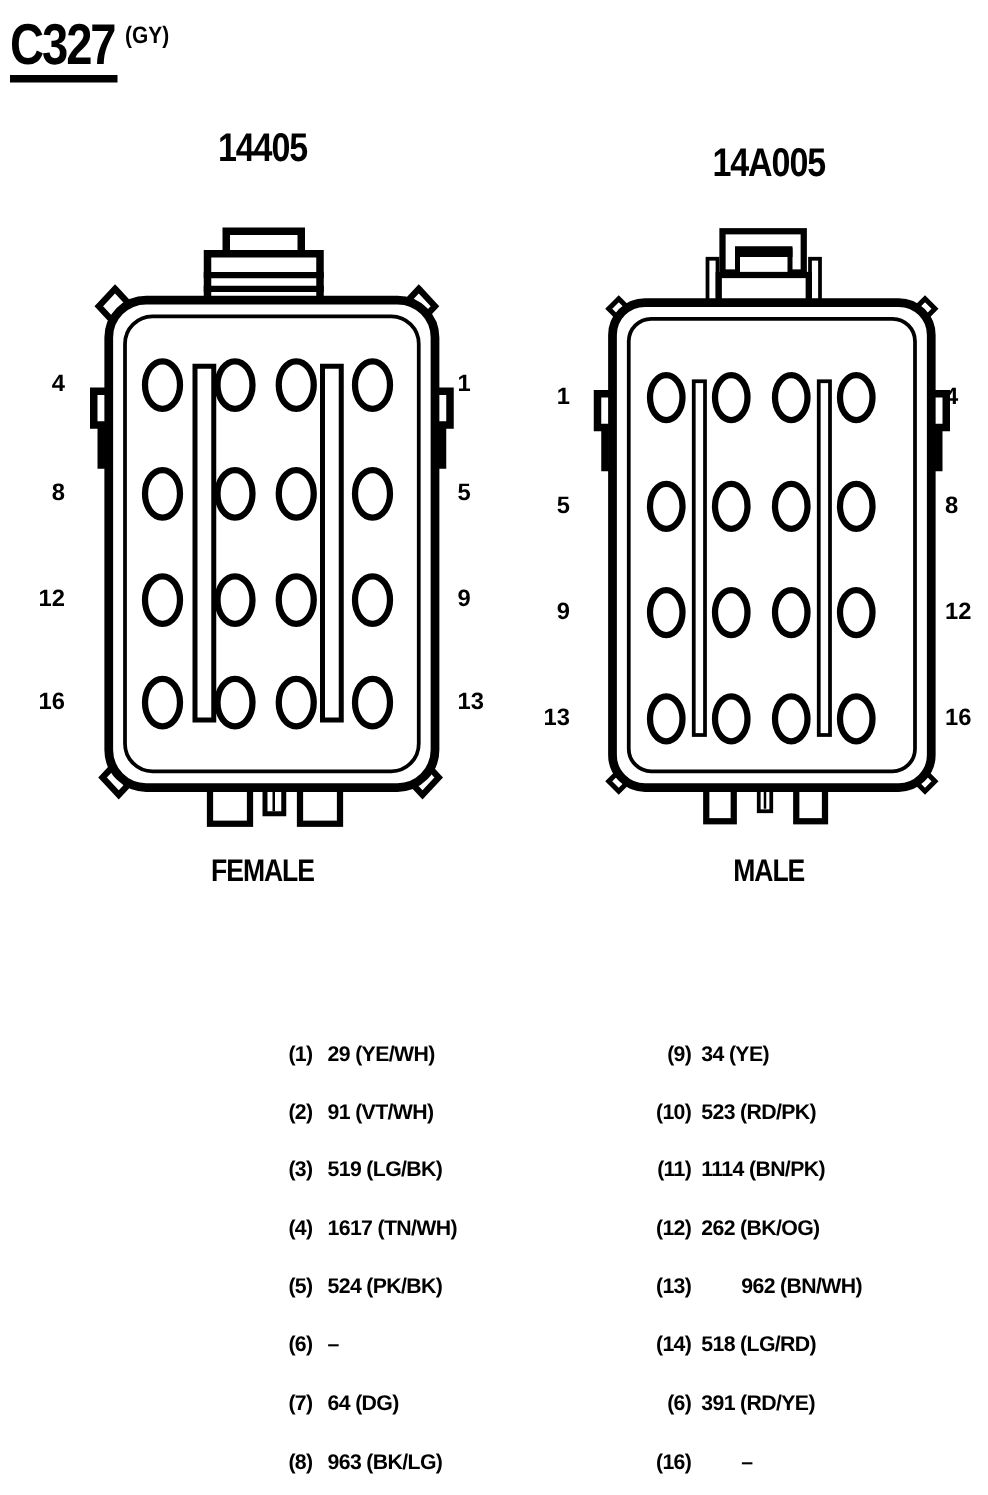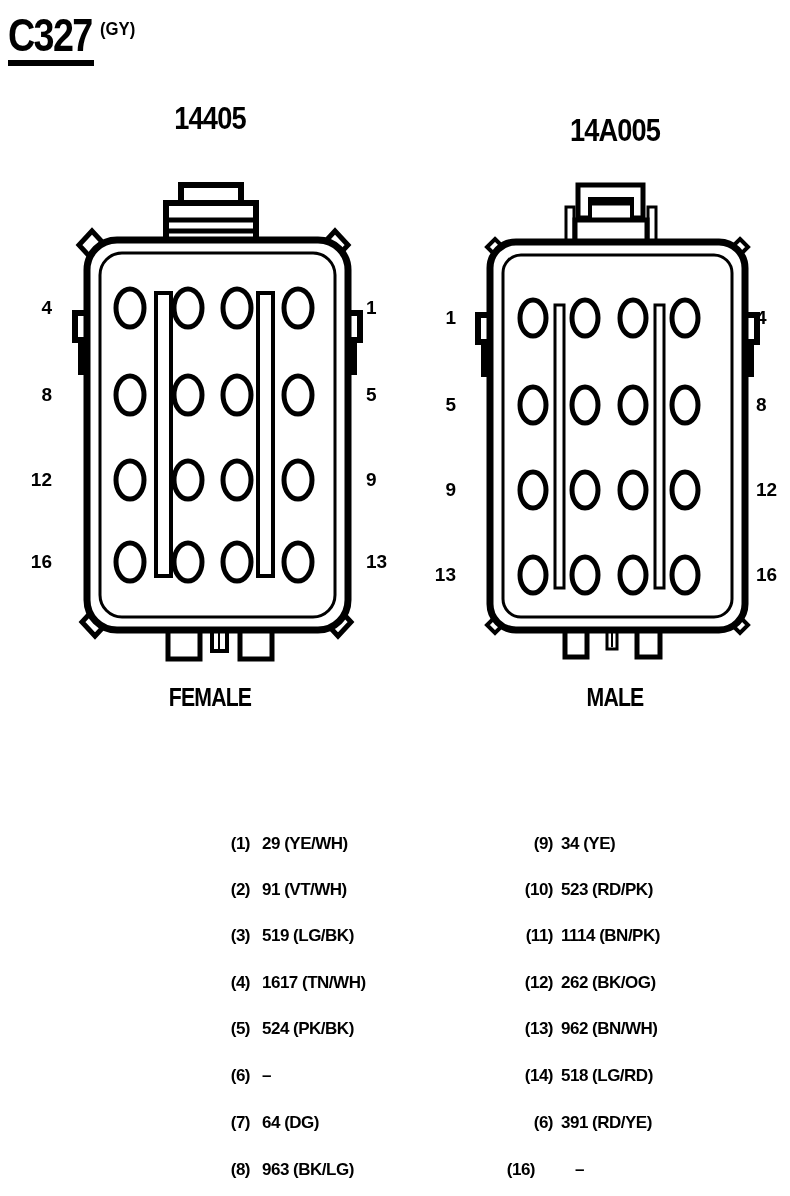--- a/index.html
+++ b/index.html
@@ -243,28 +243,28 @@
   <span class="circ">523 (RD/PK)</span>
 </div>
 <div class="list-row col-right" style="left:511px;top:926px;">
   <span class="pin">(11)</span>
   <span class="circ">1114 (BN/PK)</span>
 </div>
 <div class="list-row col-right" style="left:511px;top:973px;align-items:flex-end;">
   <span class="pin">(12)</span>
   <span class="circ">262 (BK/OG)</span>
 </div>
-<div class="list-row col-right" style="left:511px;top:1019px;">
+<div class="list-row col-right" style="left:511px;top:1019px;gap:32px;">
   <span class="pin">(13)</span>
   <span class="circ">962 (BN/WH)</span>
 </div>
 <div class="list-row col-right" style="left:511px;top:1066px;">
   <span class="pin">(14)</span>
   <span class="circ">518 (LG/RD)</span>
 </div>
 <div class="list-row col-right" style="left:511px;top:1113px;">
   <span class="pin">(6)</span>
   <span class="circ">391 (RD/YE)</span>
 </div>
-<div class="list-row col-right" style="left:493px;top:1160px;gap:32px;">
+<div class="list-row col-right" style="left:511px;top:1160px;gap:32px;">
   <span class="pin">(16)</span>
   <span class="circ">–</span>
 </div>
 
 </body></html>

